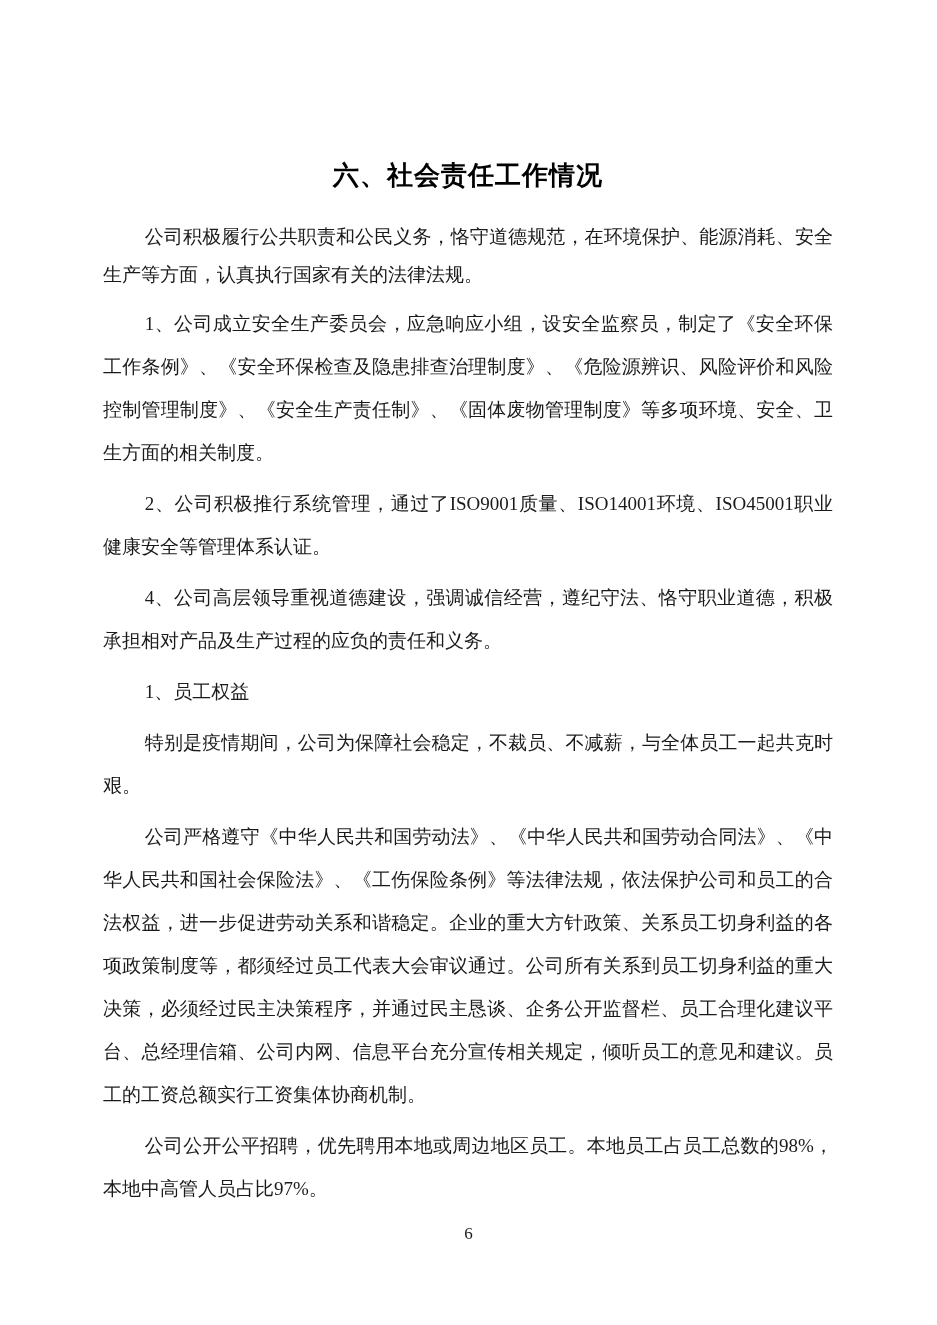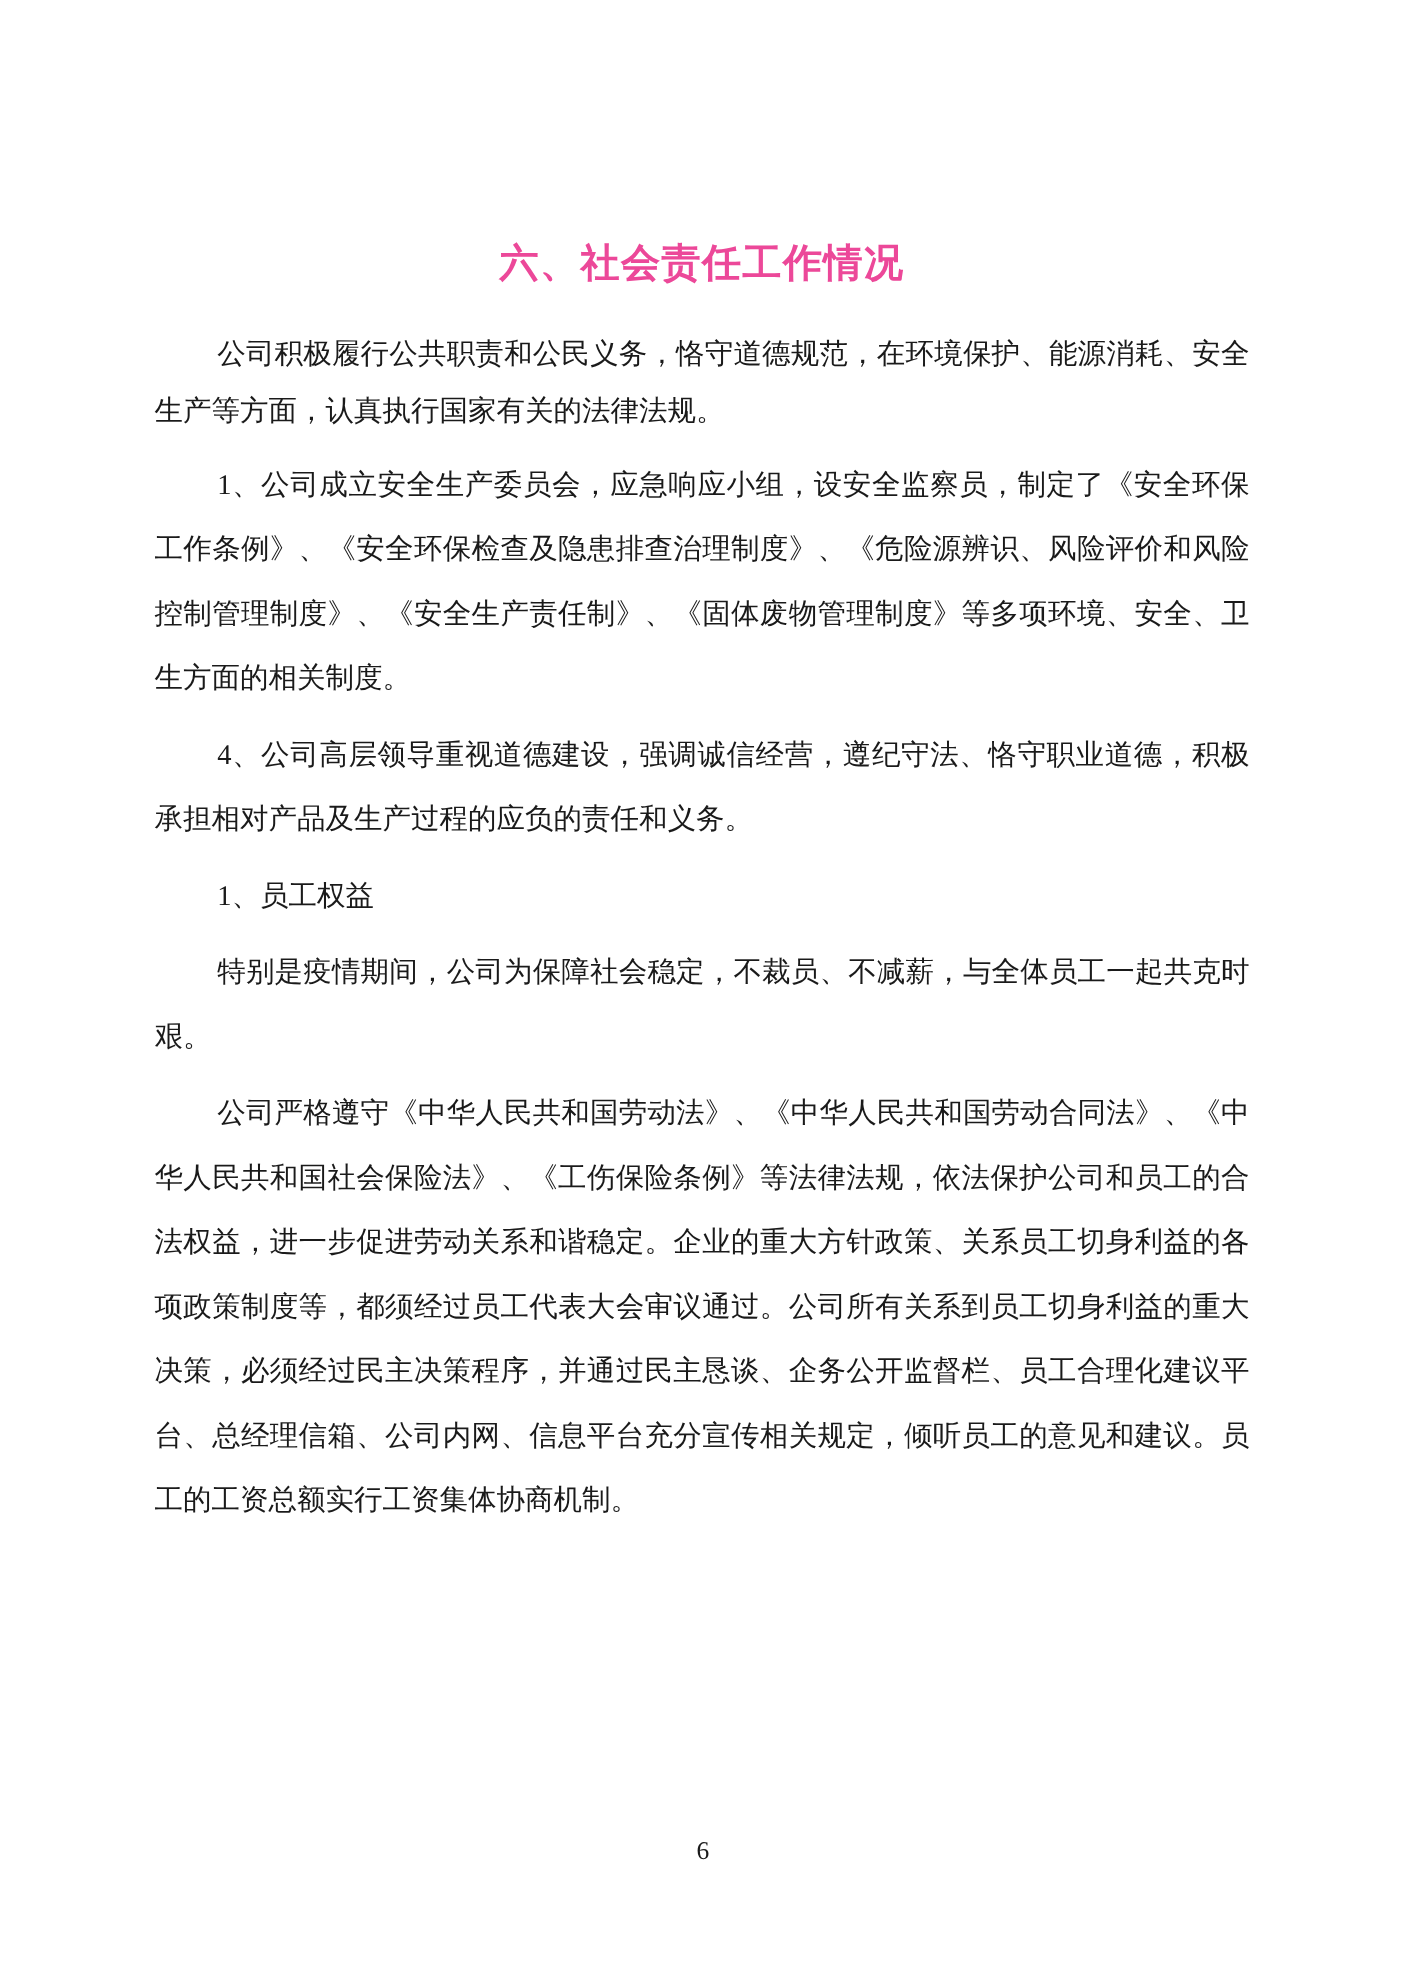--- a/index.html
+++ b/index.html
@@ -19,21 +19,21 @@
     color: #1a1a1a;
     overflow: hidden;
   }
   .doc-title {
     font-family: "Liberation Sans", "DejaVu Sans", sans-serif;
     font-weight: 700;
     font-size: 26px;
     line-height: 34px;
     letter-spacing: 1px;
     text-align: center;
-    color: #ec4899;
+    color: #000000;
     margin: 0 0 26px 0;
   }
   .para {
     font-size: 19px;
     line-height: 43px;
     margin: 8px 0 0 0;
     text-align: justify;
     text-justify: inter-ideograph;
     text-indent: 2.2em;
     word-break: break-all;
@@ -57,28 +57,30 @@
 <body>
 
 <div class="page">
 
   <h1 class="doc-title">六、社会责任工作情况</h1>
 
   <p class="para p-first">公司积极履行公共职责和公民义务，恪守道德规范，在环境保护、能源消耗、安全生产等方面，认真执行国家有关的法律法规。</p>
 
   <p class="para">1、公司成立安全生产委员会，应急响应小组，设安全监察员，制定了《安全环保工作条例》、《安全环保检查及隐患排查治理制度》、《危险源辨识、风险评价和风险控制管理制度》、《安全生产责任制》、《固体废物管理制度》等多项环境、安全、卫生方面的相关制度。</p>
 
+  <p class="para">2、公司积极推行系统管理，通过了ISO9001质量、ISO14001环境、ISO45001职业健康安全等管理体系认证。</p>
 
   <p class="para">4、公司高层领导重视道德建设，强调诚信经营，遵纪守法、恪守职业道德，积极承担相对产品及生产过程的应负的责任和义务。</p>
 
   <p class="para">1、员工权益</p>
 
 
   <p class="para">特别是疫情期间，公司为保障社会稳定，不裁员、不减薪，与全体员工一起共克时艰。</p>
 
   <p class="para">公司严格遵守《中华人民共和国劳动法》、《中华人民共和国劳动合同法》、《中华人民共和国社会保险法》、《工伤保险条例》等法律法规，依法保护公司和员工的合法权益，进一步促进劳动关系和谐稳定。企业的重大方针政策、关系员工切身利益的各项政策制度等，都须经过员工代表大会审议通过。公司所有关系到员工切身利益的重大决策，必须经过民主决策程序，并通过民主恳谈、企务公开监督栏、员工合理化建议平台、总经理信箱、公司内网、信息平台充分宣传相关规定，倾听员工的意见和建议。员工的工资总额实行工资集体协商机制。</p>
 
 
 
+  <p class="para">公司公开公平招聘，优先聘用本地或周边地区员工。本地员工占员工总数的98%，本地中高管人员占比97%。</p>
 
   <div class="page-number">6</div>
 
 </div>
 
 </body></html>

